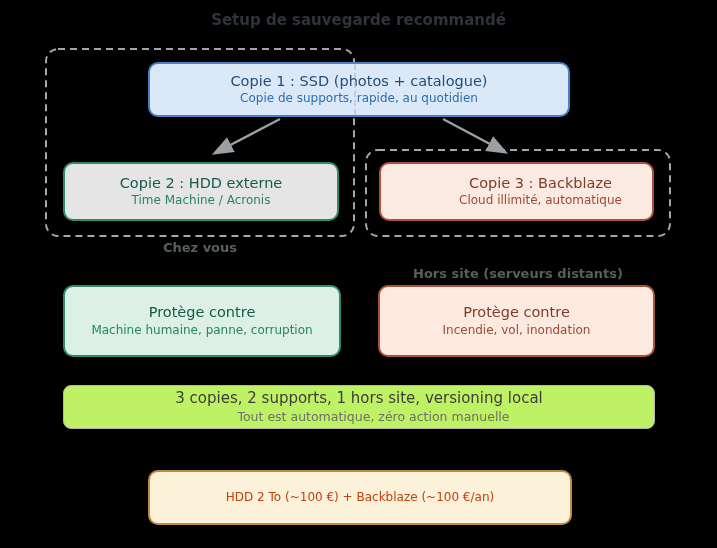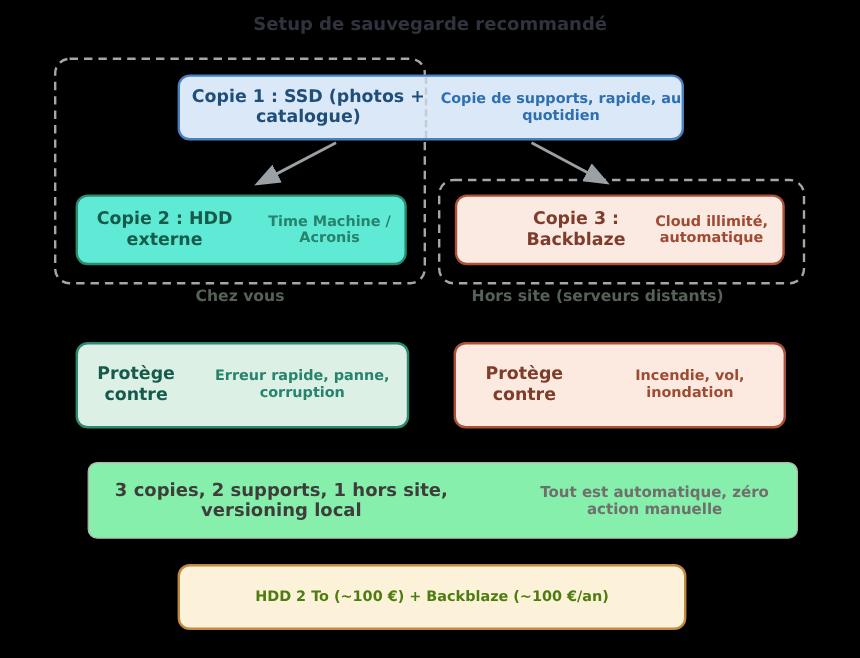--- a/index.html
+++ b/index.html
@@ -22,76 +22,75 @@
   }
   svg.connectors {
     position: absolute; left: 0; top: 0;
     pointer-events: none;
   }
   .box {
     position: absolute;
     box-sizing: border-box;
     border-radius: 10px;
     display: flex;
-    flex-direction: row;
+    flex-direction: column;
     justify-content: center;
     align-items: center;
     text-align: center;
     gap: 3px;
     z-index: 2;
-    font-weight: bold;
   }
   .box .bx-title   { font-size: 14.5px; line-height: 1.15; }
   .box .bx-subtitle{ font-size: 12px;   line-height: 1.15; }
 
   .box-copy1 { left:148px; top:62px;  width:422px; height:55px;
                background:#dbe8f8; border:2px solid #4a80c0; }
   .box-copy1 .bx-title    { color:#1f4e79; }
   .box-copy1 .bx-subtitle { color:#2d6fb0; }
 
   .box-copy2 { left:63px;  top:162px; width:276px; height:59px;
-               background:#5eead4; border:2px solid #2c8a70; }
+               background:#e5e5e5; border:2px solid #2c8a70; }
   .box-copy2 .bx-title    { color:#155a4b; }
   .box-copy2 .bx-subtitle { color:#27836c; }
 
   .box-copy3 { left:379px; top:162px; width:275px; height:59px;
                background:#fbeae1; border:2px solid #aa5138;padding-left:48px; }
   .box-copy3 .bx-title    { color:#7e3c2b; }
   .box-copy3 .bx-subtitle { color:#9e4b33; }
 
   .box-protect-local { left:63px; top:285px; width:278px; height:72px;
                background:#dcf0e5; border:2px solid #2c8a70; }
   .box-protect-local .bx-title    { color:#155a4b; }
   .box-protect-local .bx-subtitle { color:#27836c; }
 
   .box-protect-offsite { left:378px; top:285px; width:277px; height:72px;
                background:#fceae1; border:2px solid #aa5138; }
   .box-protect-offsite .bx-title    { color:#7e3c2b; }
   .box-protect-offsite .bx-subtitle { color:#9e4b33; }
 
-  .box-summary { left:73px; top:385px; width:592px; height:64px;
-               background:#86efac; border:1.5px solid #b7b3a8; border-radius:8px; }
+  .box-summary { left:63px; top:385px; width:592px; height:44px;
+               background:#bef264; border:1.5px solid #b7b3a8; border-radius:8px; }
   .box-summary .bx-title    { color:#3d3d3a; font-size:15px; }
   .box-summary .bx-subtitle { color:#6f6f6b; font-size:12.5px;margin-left:29px; }
 
   .box-cost { left:148px; top:470px; width:424px; height:55px;
                background:#fcf2d9; border:2px solid #bf8b41; }
   .box-cost .bx-title    { color:#5d461d; }
-  .box-cost .bx-subtitle { color:#4d7c0f; }
+  .box-cost .bx-subtitle { color:#c2410c; }
 
   .group-label {
     position: absolute;
     top: 240px;
     text-align: center;
     font-size: 13px; font-weight: bold;
     color: #566157;
     z-index: 2;
   }
   .group-label-local   { left: 46px;  width: 308px; }
-  .group-label-offsite { left: 346px; width: 304px; }
+  .group-label-offsite { left: 366px; width: 304px; margin-top: 26px; }
 
   .dash-overlay {
     position: absolute;
     left: 354px; top: 64px;
     width: 0; height: 51px;
     border-left: 2px dashed rgba(170,170,170,0.45);
     z-index: 3;
     pointer-events: none;
   }
 </style>
@@ -129,21 +128,21 @@
   <div class="box box-copy3">
     <div class="bx-title">Copie 3 : Backblaze</div>
     <div class="bx-subtitle">Cloud illimité, automatique</div>
   </div>
 
   <div class="group-label group-label-local">Chez vous</div>
   <div class="group-label group-label-offsite">Hors site (serveurs distants)</div>
 
   <div class="box box-protect-local">
     <div class="bx-title">Protège contre</div>
-    <div class="bx-subtitle">Erreur rapide, panne, corruption</div>
+    <div class="bx-subtitle">Machine humaine, panne, corruption</div>
   </div>
 
   <div class="box box-protect-offsite">
     <div class="bx-title">Protège contre</div>
     <div class="bx-subtitle">Incendie, vol, inondation</div>
   </div>
 
   <div class="box box-summary">
     <div class="bx-title">3 copies, 2 supports, 1 hors site, versioning local</div>
     <div class="bx-subtitle">Tout est automatique, zéro action manuelle</div>

